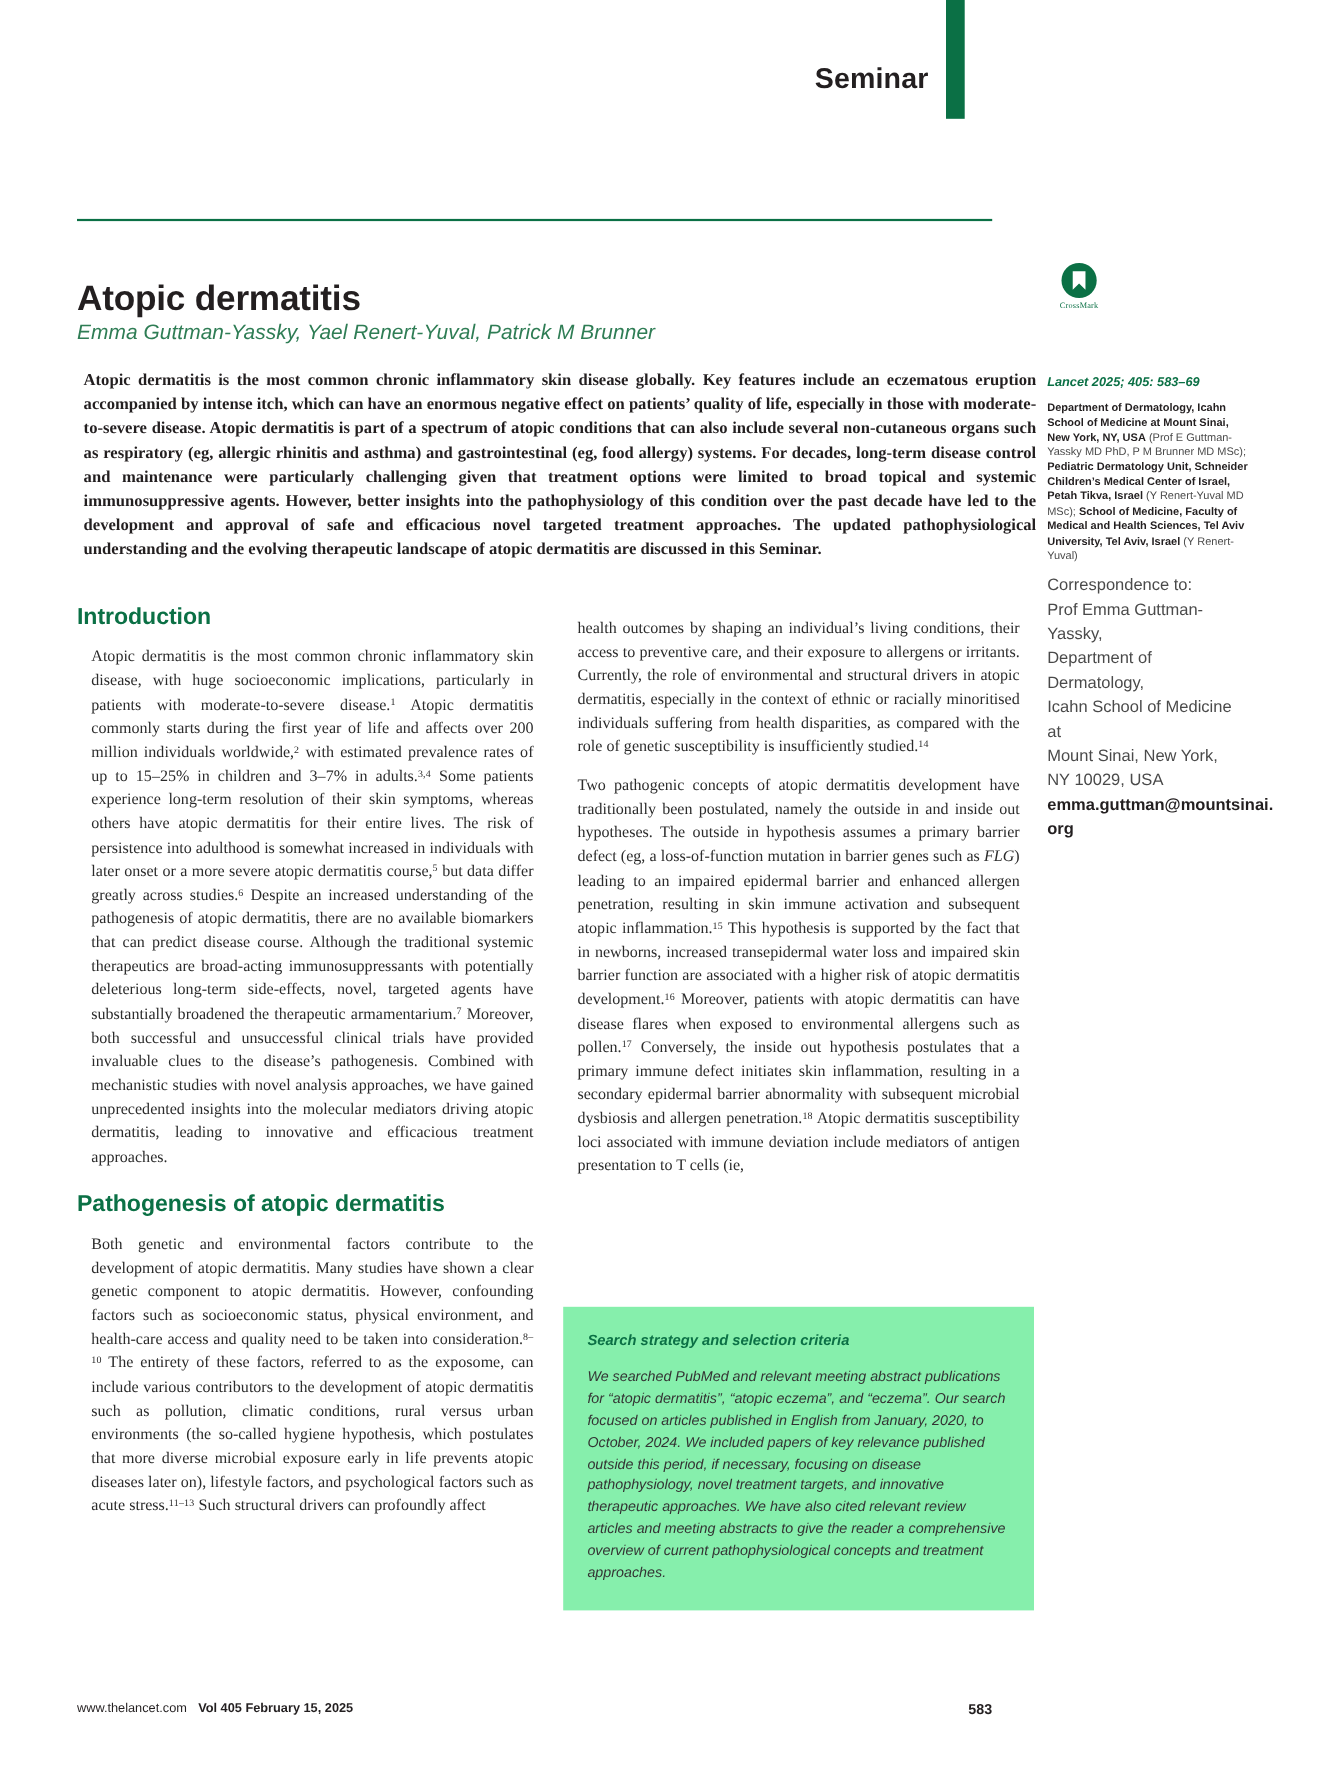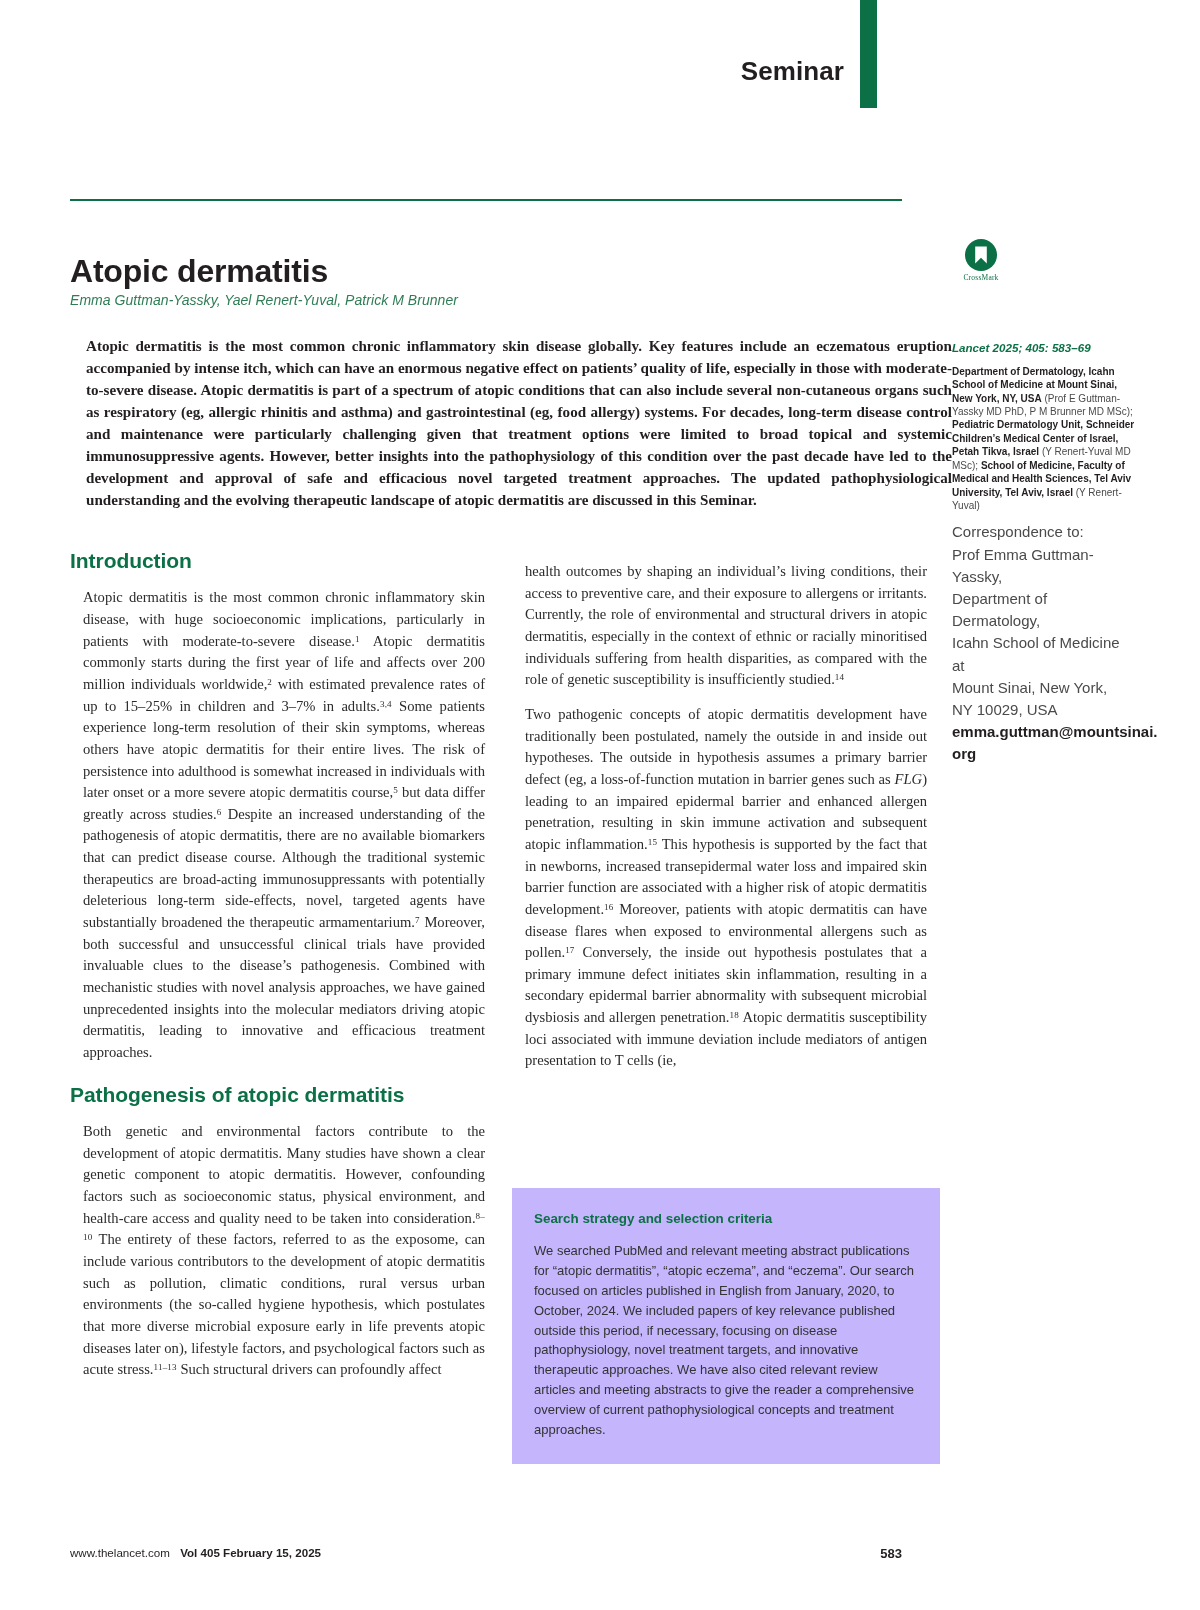--- a/index.html
+++ b/index.html
@@ -74,21 +74,21 @@
     line-height: 1.15;
     color: #231f20;
     letter-spacing: -0.2px;
   }
   .authors {
     position: absolute;
     left: 70px;
     top: 292px;
     font-family: "Liberation Sans", sans-serif;
     font-style: italic;
-    font-size: 14px;
+    font-size: 19px;
     color: #2f7d55;
     letter-spacing: 0.05px;
   }
 
   
   .crossmark {
     position: absolute;
     left: 952px;
     top: 238px;
     width: 58px;
@@ -99,21 +99,21 @@
     font-family: "Liberation Serif", serif;
     font-size: 7.5px;
     color: #0b7045;
     margin-top: 1px;
     letter-spacing: 0.2px;
   }
 
   
   .abstract {
     position: absolute;
-    left: 86px;
+    left: 76px;
     top: 336px;
     width: 866px;
     font-family: "Liberation Serif", serif;
     font-weight: bold;
     font-size: 15.1px;
     line-height: 1.455;
     text-align: justify;
     color: #231f20;
   }
 
@@ -271,21 +271,21 @@
     <p>health outcomes by shaping an individual’s living conditions, their access to preventive care, and their exposure to allergens or irritants. Currently, the role of environmental and structural drivers in atopic dermatitis, especially in the context of ethnic or racially minoritised individuals suffering from health disparities, as compared with the role of genetic susceptibility is insufficiently studied.<sup>14</sup></p>
     <p>Two pathogenic concepts of atopic dermatitis development have traditionally been postulated, namely the outside in and inside out hypotheses. The outside in hypothesis assumes a primary barrier defect (eg, a loss-of-function mutation in barrier genes such as <i class="gene">FLG</i>) leading to an impaired epidermal barrier and enhanced allergen penetration, resulting in skin immune activation and subsequent atopic inflammation.<sup>15</sup> This hypothesis is supported by the fact that in newborns, increased transepidermal water loss and impaired skin barrier function are associated with a higher risk of atopic dermatitis development.<sup>16</sup> Moreover, patients with atopic dermatitis can have disease flares when exposed to environmental allergens such as pollen.<sup>17</sup> Conversely, the inside out hypothesis postulates that a primary immune defect initiates skin inflammation, resulting in a secondary epidermal barrier abnormality with subsequent microbial dysbiosis and allergen penetration.<sup>18</sup> Atopic dermatitis susceptibility loci associated with immune deviation include mediators of antigen presentation to T cells (ie,</p>
   </div>
 
   <div class="rail">
     <div class="cite">Lancet 2025; 405: 583–69</div>
     <div class="affil"><b>Department of Dermatology, Icahn School of Medicine at Mount Sinai, New York, NY, USA</b> <span class="light">(Prof E Guttman-Yassky MD PhD, P M Brunner MD MSc);</span> <b>Pediatric Dermatology Unit, Schneider Children’s Medical Center of Israel, Petah Tikva, Israel</b> <span class="light">(Y Renert-Yuval MD MSc);</span> <b>School of Medicine, Faculty of Medical and Health Sciences, Tel Aviv University, Tel Aviv, Israel</b> <span class="light">(Y Renert-Yuval)</span></div>
     <div class="corr">Correspondence to:<br>Prof Emma Guttman-Yassky,<br>Department of Dermatology,<br>Icahn School of Medicine at<br>Mount Sinai, New York,<br>NY 10029, USA<br><span class="email">emma.guttman@mountsinai.<br>org</span></div>
   </div>
 
-  <aside class="panel" style="background: #c4b5fd;">
+  <aside class="panel" style="background: #86efac; font-style: italic;">
     <h3>Search strategy and selection criteria</h3>
     <p>We searched PubMed and relevant meeting abstract publications for “atopic dermatitis”, “atopic eczema”, and “eczema”. Our search focused on articles published in English from January, 2020, to October, 2024. We included papers of key relevance published outside this period, if necessary, focusing on disease pathophysiology, novel treatment targets, and innovative therapeutic approaches. We have also cited relevant review articles and meeting abstracts to give the reader a comprehensive overview of current pathophysiological concepts and treatment approaches.</p>
   </aside>
 
   <div class="footer">
     <span class="url">www.thelancet.com</span>
     <span class="vol">Vol 405   February 15, 2025</span>
     <span class="pageno">583</span>
   </div>
 

